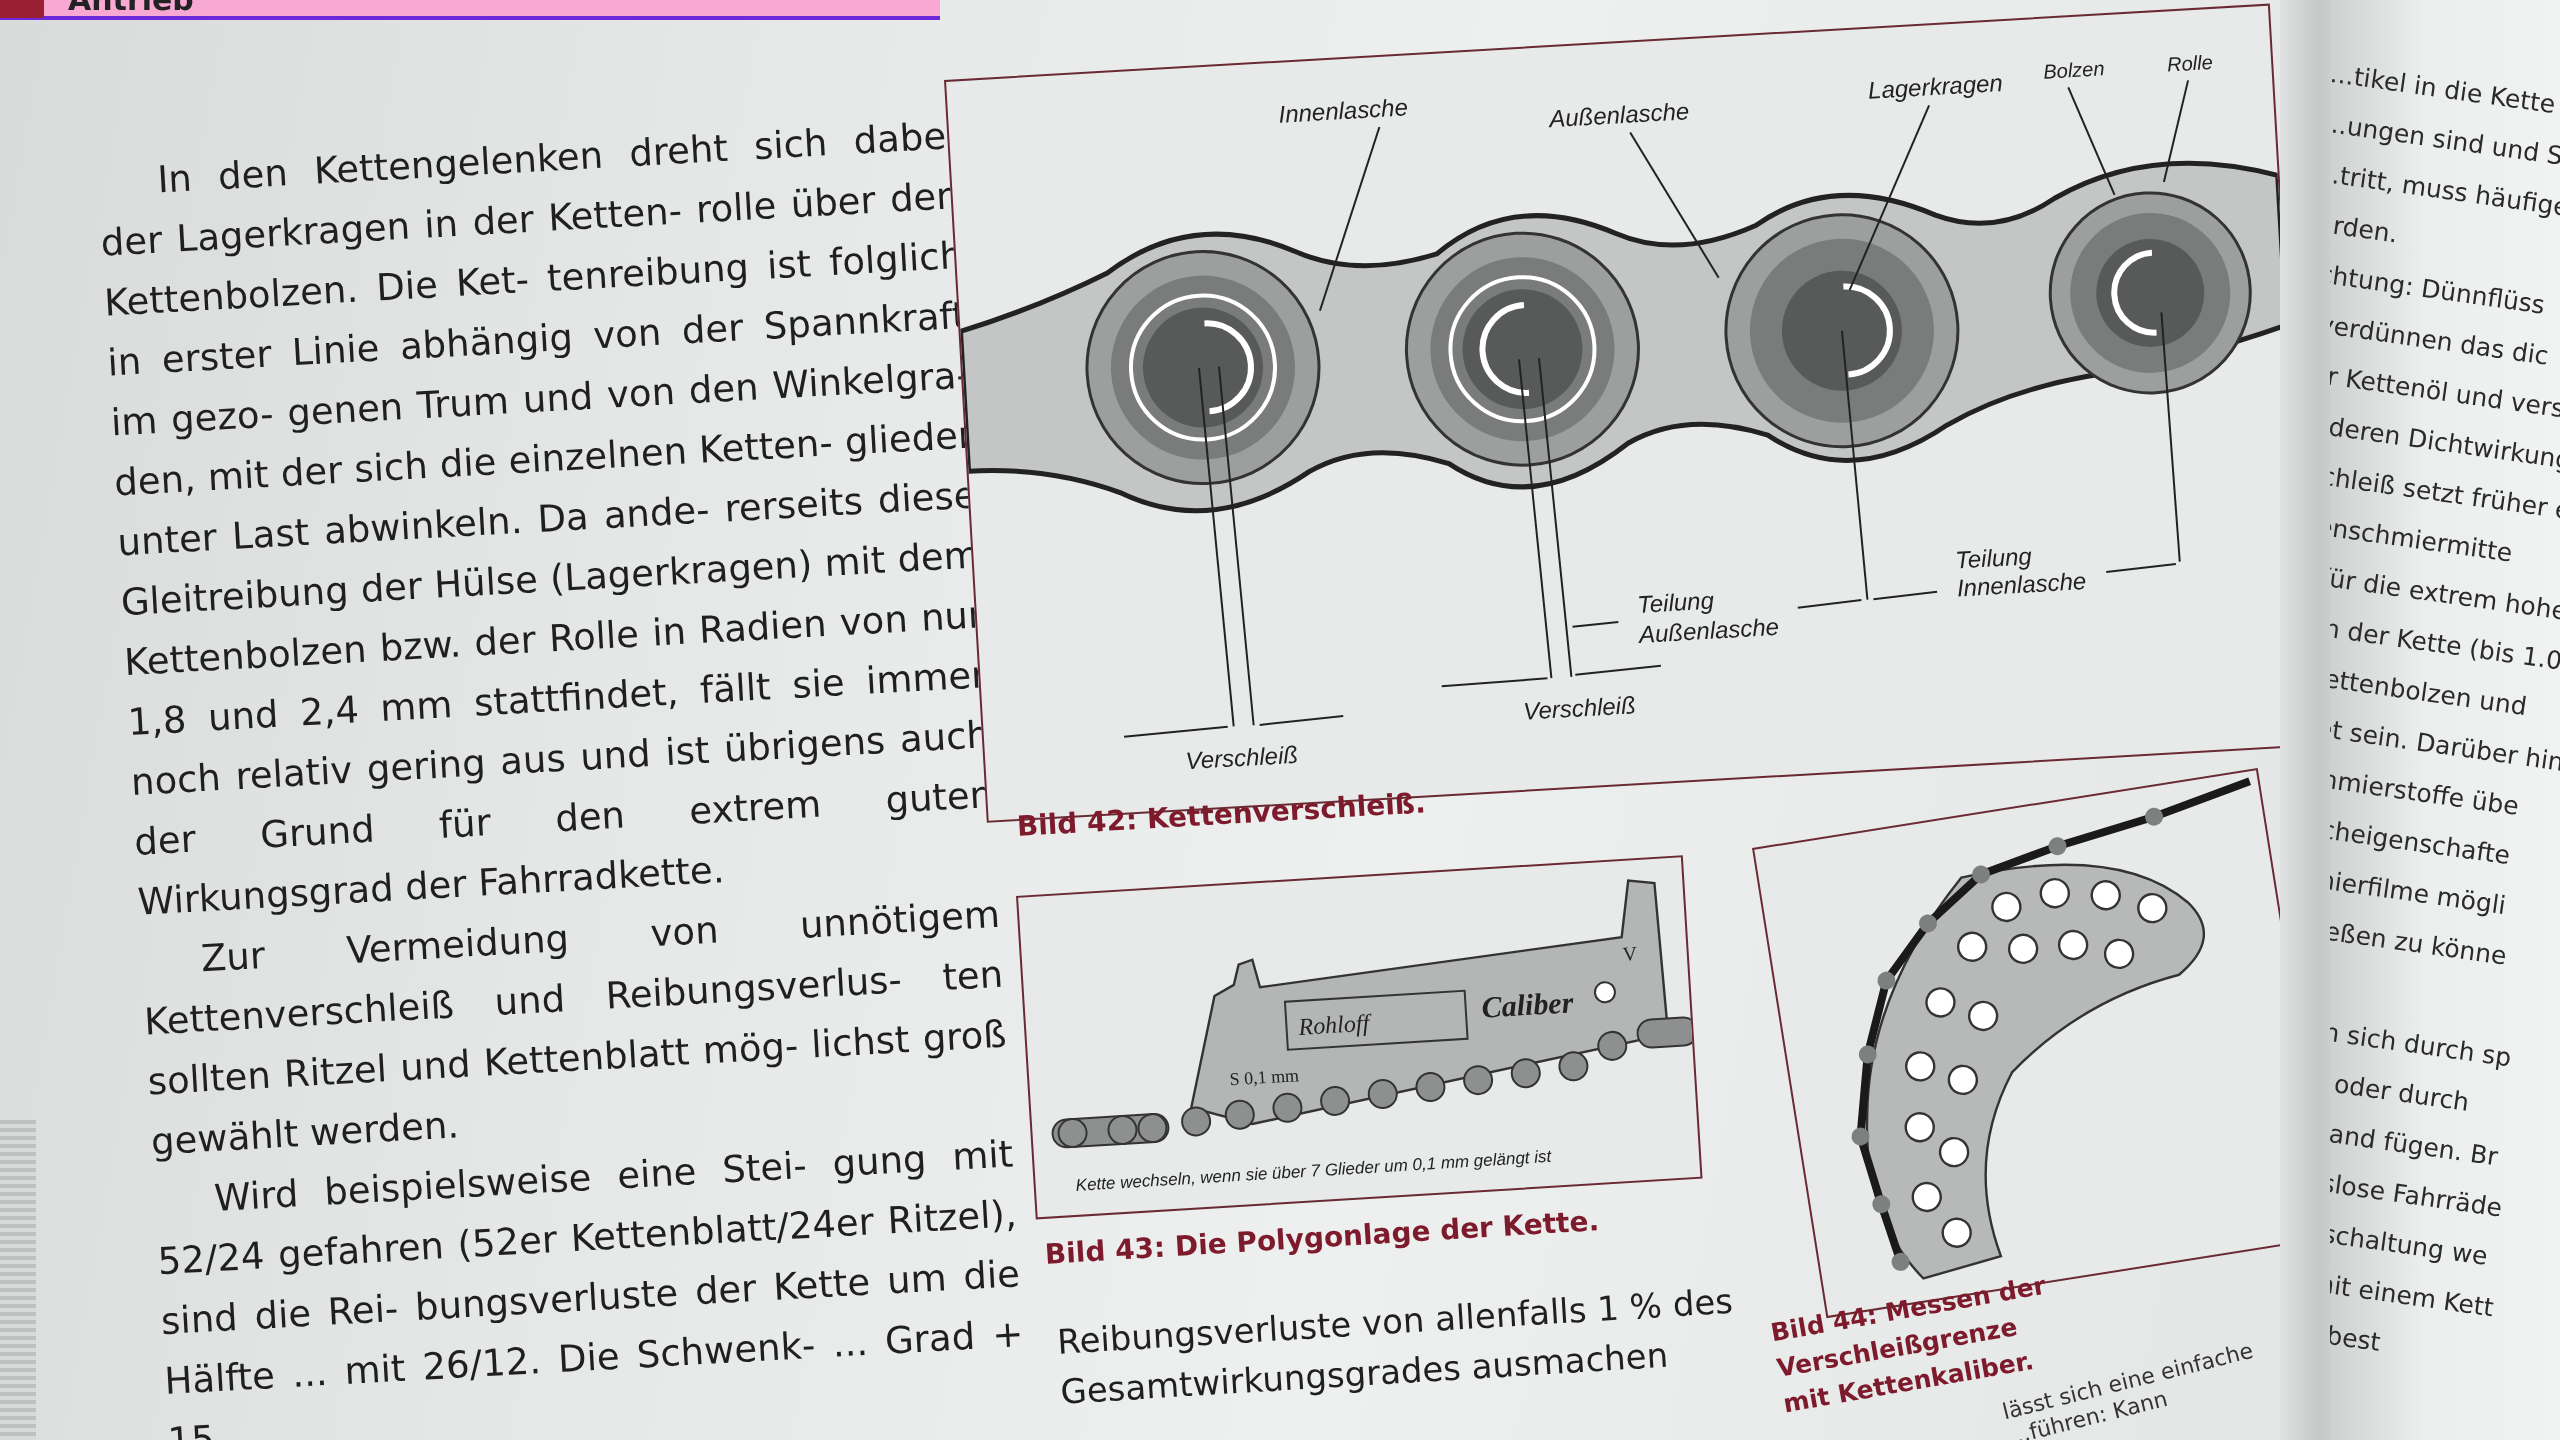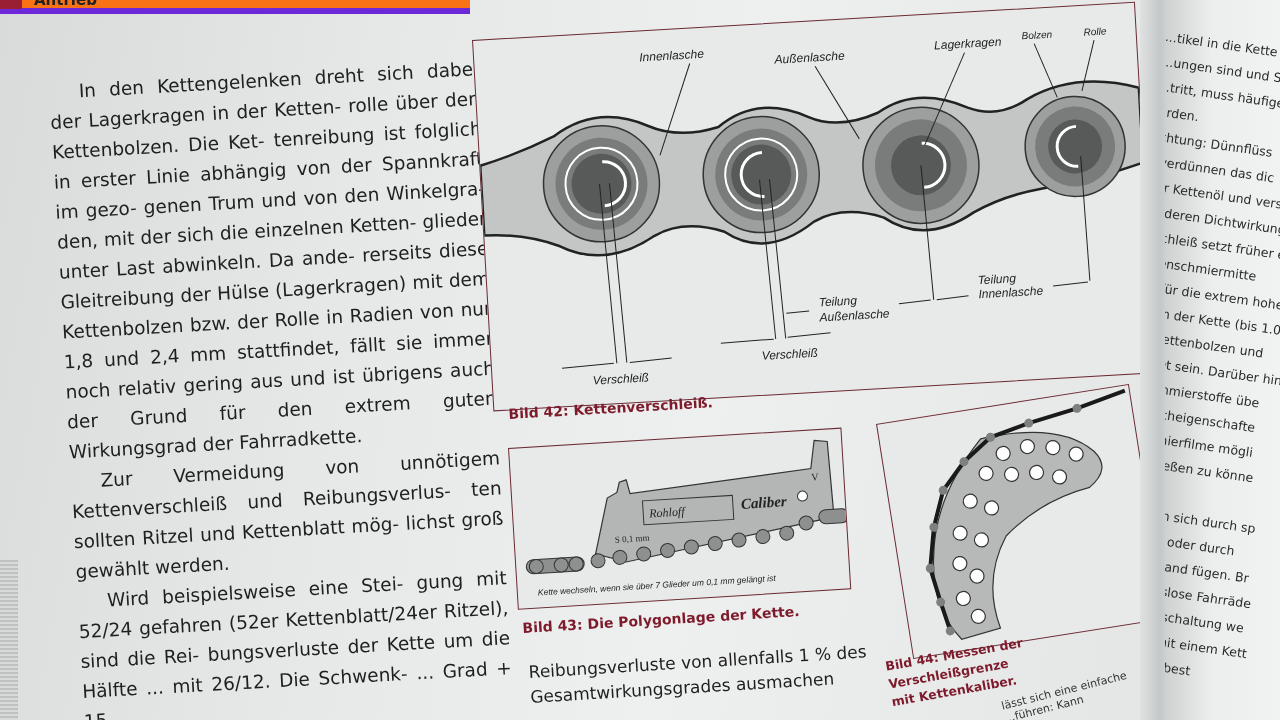--- a/index.html
+++ b/index.html
@@ -1,19 +1,19 @@
 <!DOCTYPE html>
 <html><head>
 <meta charset="utf-8">
 <style>
   html,body{margin:0;padding:0;}
   body{width:1280px;height:720px;overflow:hidden;background:#cfd2d3;font-family:"DejaVu Sans",sans-serif;position:relative;}
   .page-left{position:absolute;left:0;top:0;width:1160px;height:720px;background:linear-gradient(100deg,#d9dbdb 0%,#e6e8e8 30%,#eef0ef 60%,#e4e6e5 100%);}
   .page-edge{position:absolute;left:0;top:560px;width:18px;height:160px;background:repeating-linear-gradient(180deg,#bfc1c0 0 2px,#d8dad9 2px 4px);}
-  .header-bar{position:absolute;left:0;top:0;width:470px;height:8px;background:#f97316;border-bottom:6px solid #6d28d9;}
+  .header-bar{position:absolute;left:0;top:0;width:470px;height:8px;background:#f9a8d4;border-bottom:2px solid #6d28d9;}
   .header-tab{position:absolute;left:0;top:0;width:22px;height:9px;background:#9a1f33;}
   .header-title{position:absolute;left:34px;top:-9px;font-weight:bold;font-size:15px;color:#222;}
   .body-text{position:absolute;left:48px;top:78px;width:430px;transform:rotate(-3.2deg);transform-origin:0 0;font-size:18.5px;line-height:30px;color:#1f1f1f;text-align:justify;}
   .body-text p{margin:0;}
   .body-text .indent{text-indent:30px;}
   .fig{position:absolute;border:1.5px solid #6a2a33;background:#e8eaea;}
   .fig42{left:472px;top:40px;width:662px;height:370px;transform:rotate(-3.3deg);transform-origin:0 0;}
   .fig43{left:508px;top:448px;width:332px;height:160px;transform:rotate(-3.5deg);transform-origin:0 0;}
   .fig44{left:876px;top:424px;width:254px;height:236px;transform:rotate(-9deg);transform-origin:0 0;}
   .caption{position:absolute;font-weight:bold;color:#7d1a2b;font-size:14px;}

